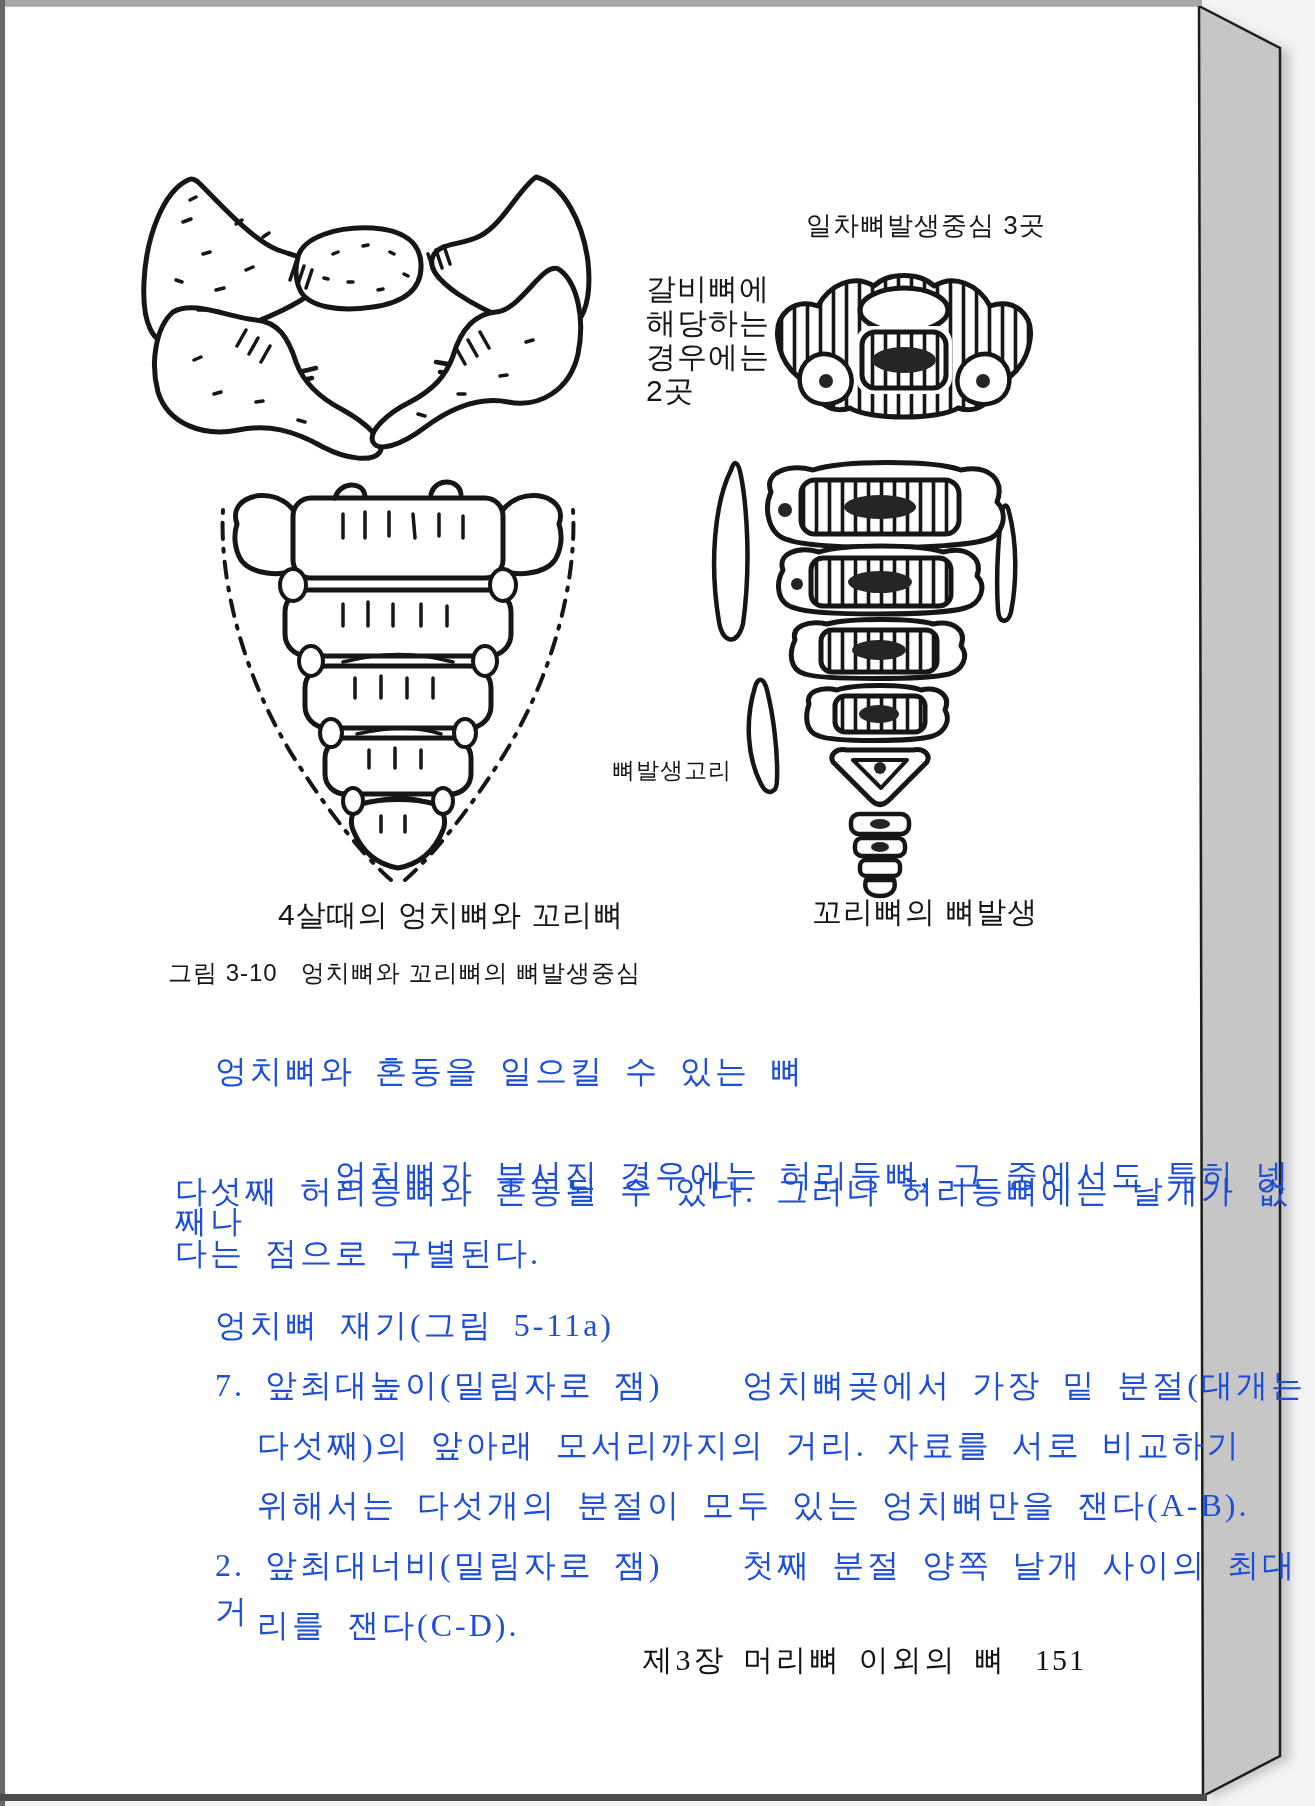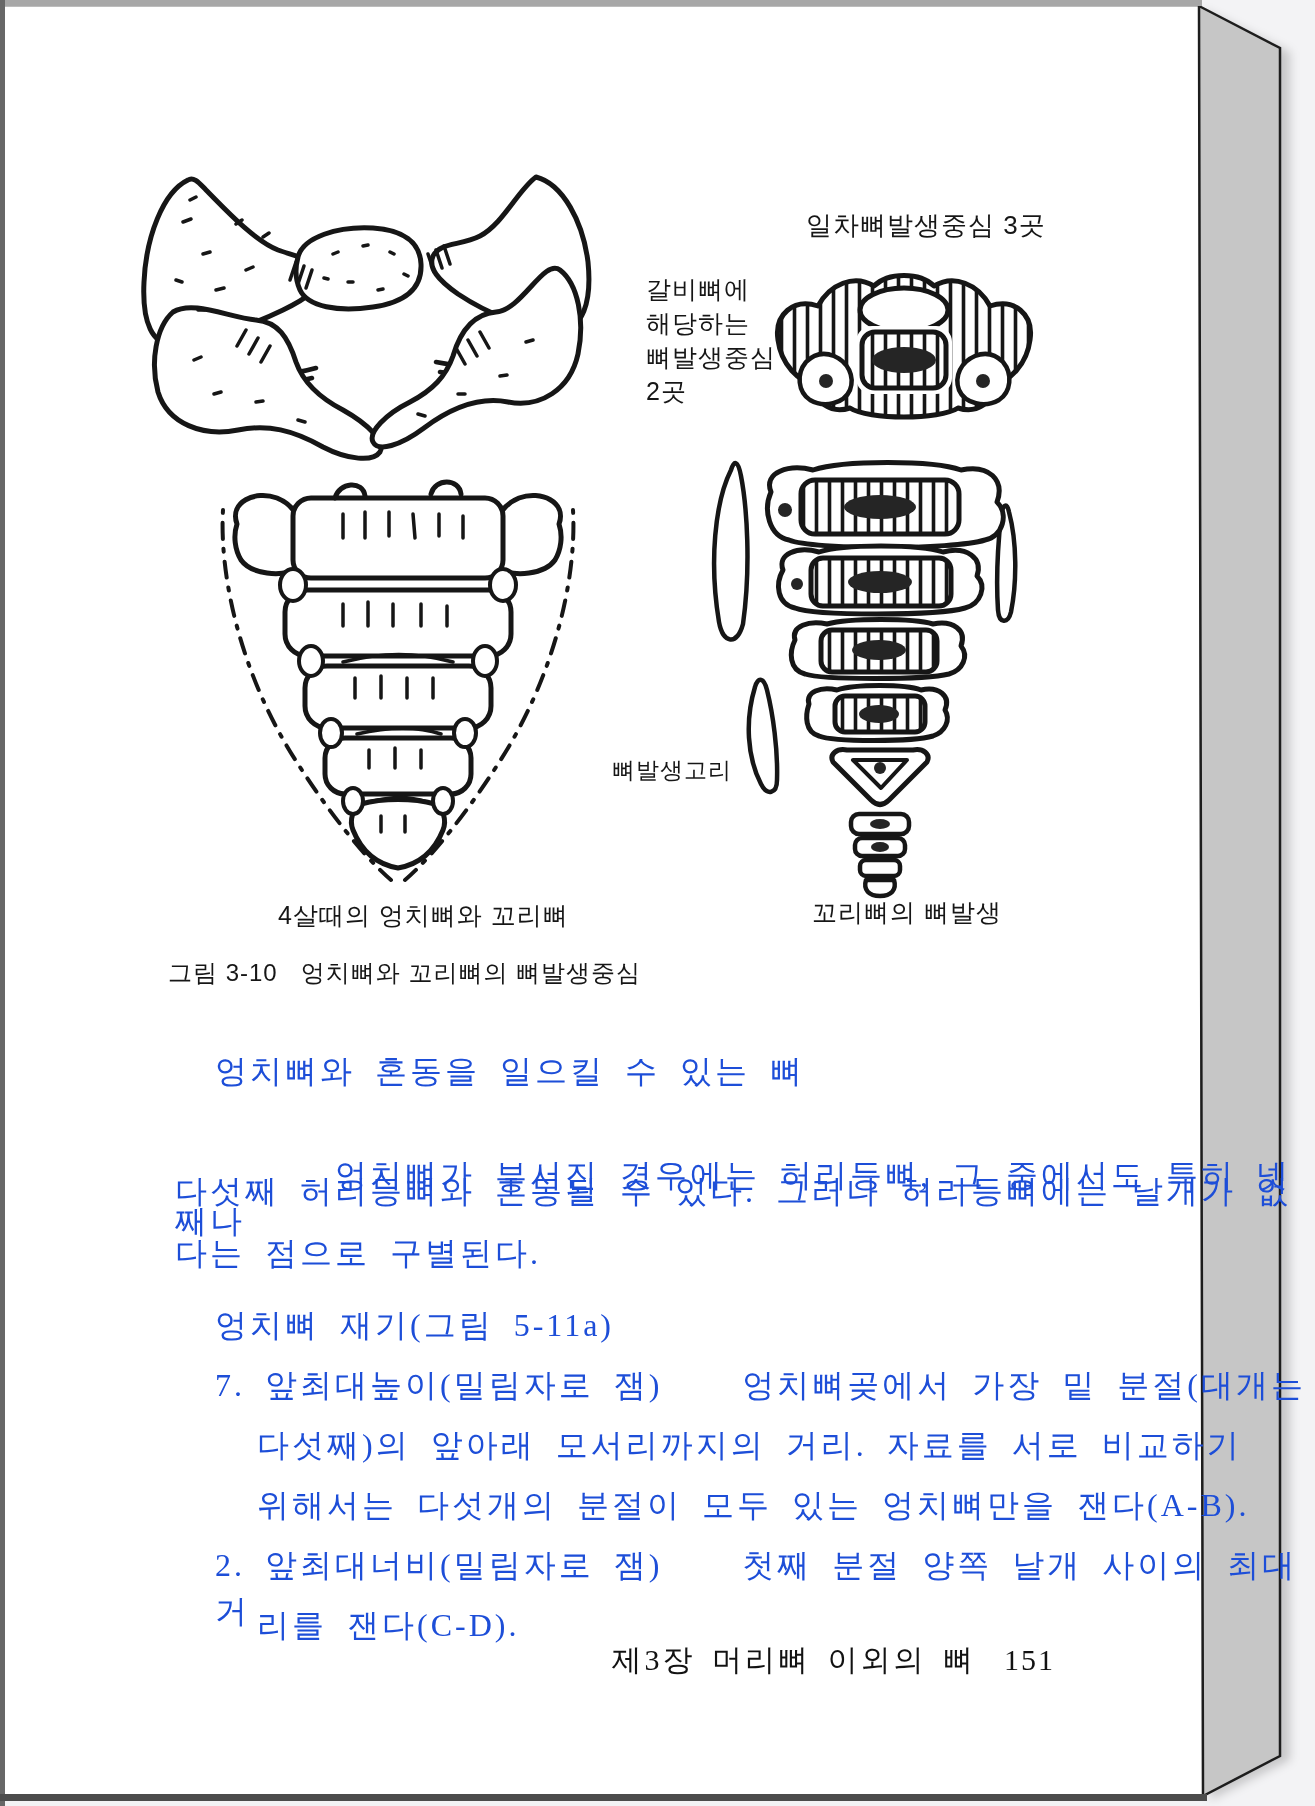--- a/index.html
+++ b/index.html
@@ -1,21 +1,21 @@
 <!DOCTYPE html>
 <html><head>
 <meta charset="utf-8">
 <style>
   * { margin:0; padding:0; box-sizing:border-box; }
   html,body { width:1315px; height:1806px; }
   body { background:#e9e9ec; font-family:"Liberation Serif","DejaVu Serif",serif; }
   .scene { position:relative; width:1315px; height:1806px; overflow:hidden; background:#f3f3f5; }
   .abs { position:absolute; }
   .sans { font-family:"Liberation Sans","DejaVu Sans",sans-serif; }
-  .figlabel { color:#161616; font-size:25px; line-height:34px; letter-spacing:1px; }
+  .figlabel { color:#161616; font-size:30px; line-height:34px; letter-spacing:1px; }
   .kbody { color:#1d4ed8; font-size:32px; line-height:46px; letter-spacing:3px;
            word-spacing:9px; white-space:pre-wrap; }
   .indent1 { padding-left:40px; }
   .footer { font-size:30px; letter-spacing:3px; word-spacing:6px; color:#121212; text-align:right; }
   .pgnum { margin-left:28px; letter-spacing:2px; }
   svg .ink { stroke:#161616; stroke-linecap:round; stroke-linejoin:round; fill:none; }
   svg .bone { fill:#ffffff; stroke:#161616; stroke-linecap:round; stroke-linejoin:round; }
   svg .dark { fill:#252525; stroke:none; }
 </style>
 </head>
@@ -160,21 +160,21 @@
       <rect class="bone" stroke-width="4.5" x="167" y="408" width="40" height="16" rx="6"></rect>
       <path class="bone" stroke-width="4.5" d="M173,428 C170,438 176,444 187,444 C198,444 204,438 201,428 Z"></path>
     </g>
   </svg>
 
   <div class="abs sans figlabel" style="left:806px;top:208px;font-size:26px">일차뼈발생중심 3곳</div>
 
   <div class="abs sans figlabel" style="left:646px;top:272px;width:190px">
     <div>갈비뼈에</div>
     <div>해당하는</div>
-    <div>뼈발생중심</div>
+    <div>경우에는</div>
     <div>2곳</div>
   </div>
 
   <div class="abs sans figlabel" style="left:612px;top:753px;font-size:23px">뼈발생고리</div>
 
   <div class="abs sans figlabel" style="left:278px;top:898px">4살때의 엉치뼈와 꼬리뼈</div>
 
   <div class="abs sans figlabel" style="left:812px;top:895px">꼬리뼈의 뼈발생</div>
 
   <div class="abs sans figlabel" style="left:168px;top:956px;font-size:24px;white-space:pre-wrap">그림 3-10   엉치뼈와 꼬리뼈의 뼈발생중심</div>
@@ -186,17 +186,17 @@
   </div>
   <div class="abs kbody" style="left:175px;top:1230px">다는 점으로 구별된다.</div>
 
   <div class="abs kbody" style="left:215px;top:1302px">엉치뼈 재기(그림 5-11a)</div>
   <div class="abs kbody" style="left:215px;top:1362px">7. 앞최대높이(밀림자로 잼)    엉치뼈곶에서 가장 밑 분절(대개는</div>
   <div class="abs kbody" style="left:257px;top:1422px">다섯째)의 앞아래 모서리까지의 거리. 자료를 서로 비교하기</div>
   <div class="abs kbody" style="left:257px;top:1482px">위해서는 다섯개의 분절이 모두 있는 엉치뼈만을 잰다(A-B).</div>
   <div class="abs kbody" style="left:215px;top:1542px">2. 앞최대너비(밀림자로 잼)    첫째 분절 양쪽 날개 사이의 최대거</div>
   <div class="abs kbody" style="left:257px;top:1602px">리를 잰다(C-D).</div>
 
-  <div class="abs footer" style="left:497px;top:1640px;width:558px">
+  <div class="abs footer" style="left:528px;top:1640px;width:558px">
     <span>제3장 머리뼈 이외의 뼈</span><span class="pgnum">151</span>
   </div>
 
 </div>
 
 </body></html>

